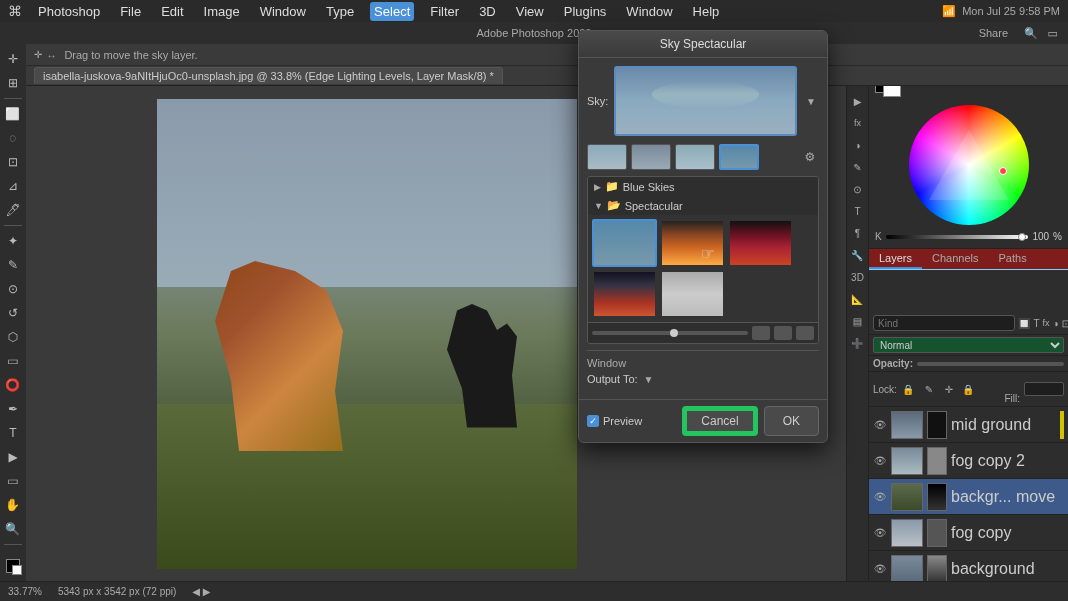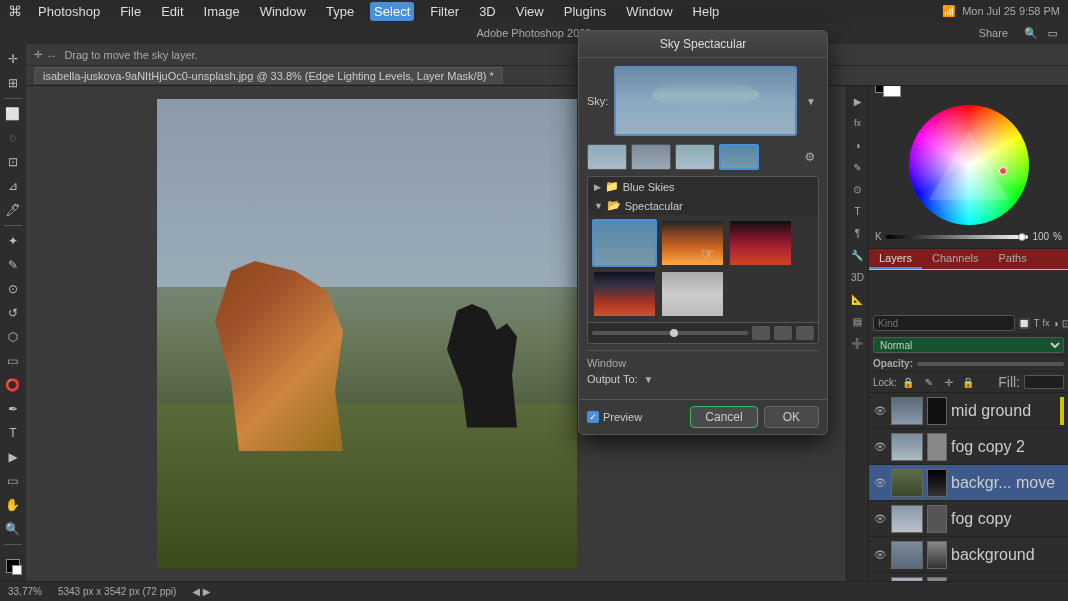--- a/index.html
+++ b/index.html
@@ -417,21 +417,21 @@
     }
 
     .lock-row {
       padding: 2px 4px;
       display: flex;
       align-items: center;
       gap: 4px;
       border-bottom: 1px solid #222;
     }
     .lock-label { font-size: 10px; color: #aaa; }
-    .fill-label { font-size: 14px; color: #aaa; margin-left: auto; }
+    .fill-label { font-size: 10px; color: #aaa; margin-left: auto; margin-top: 19px; }
 
     .layers-list {
       flex: 1;
       overflow-y: auto;
     }
     .layer-item {
       display: flex;
       align-items: center;
       padding: 2px 4px;
       height: 36px;
@@ -703,21 +703,21 @@
     .dialog-footer {
       display: flex;
       align-items: center;
       justify-content: space-between;
       padding: 6px 8px;
       border-top: 1px solid #555;
     }
     .btn-cancel {
       padding: 3px 14px;
       background: #4a4a4a;
-      border: 1px solid #22c55e;
+      border: 5px solid #22c55e;
       border-radius: 4px;
       color: #ccc;
       font-size: 12px;
       cursor: pointer;
     }
     .btn-ok {
       padding: 3px 18px;
       background: #4a4a4a;
       border: 1px solid #666;
       border-radius: 4px;

